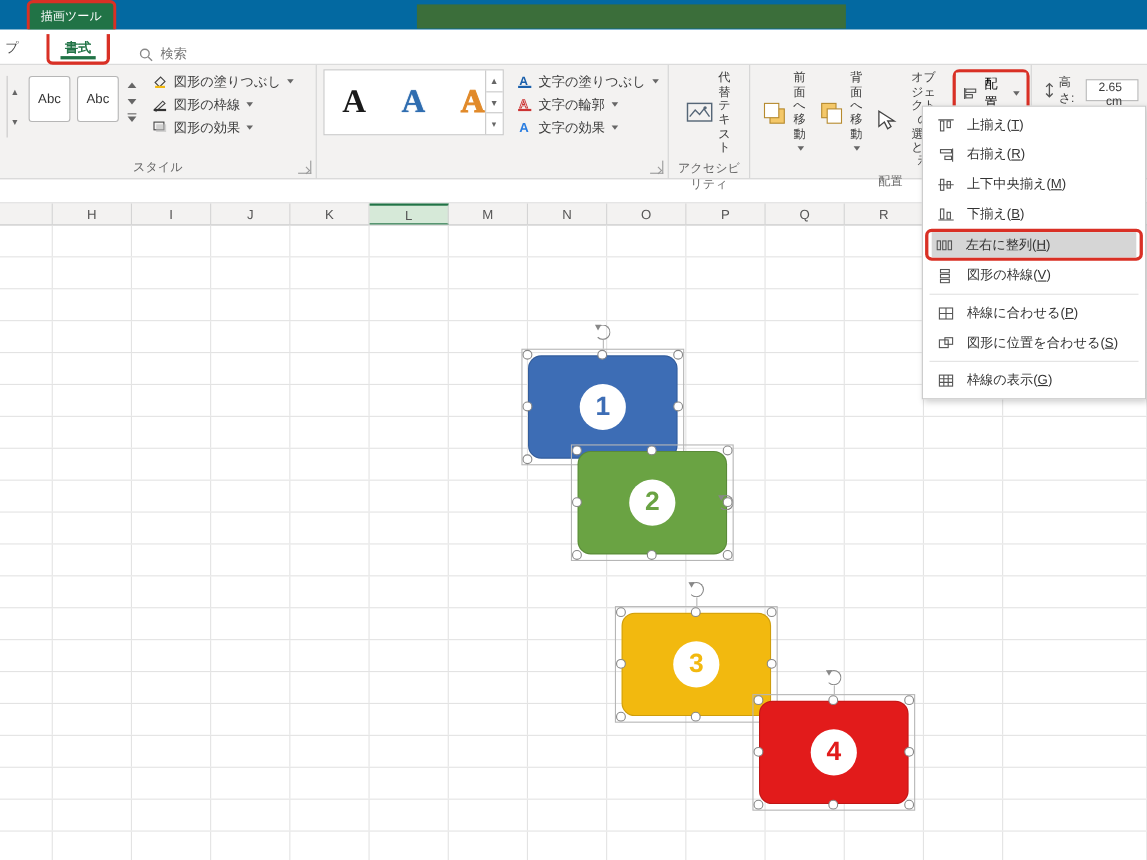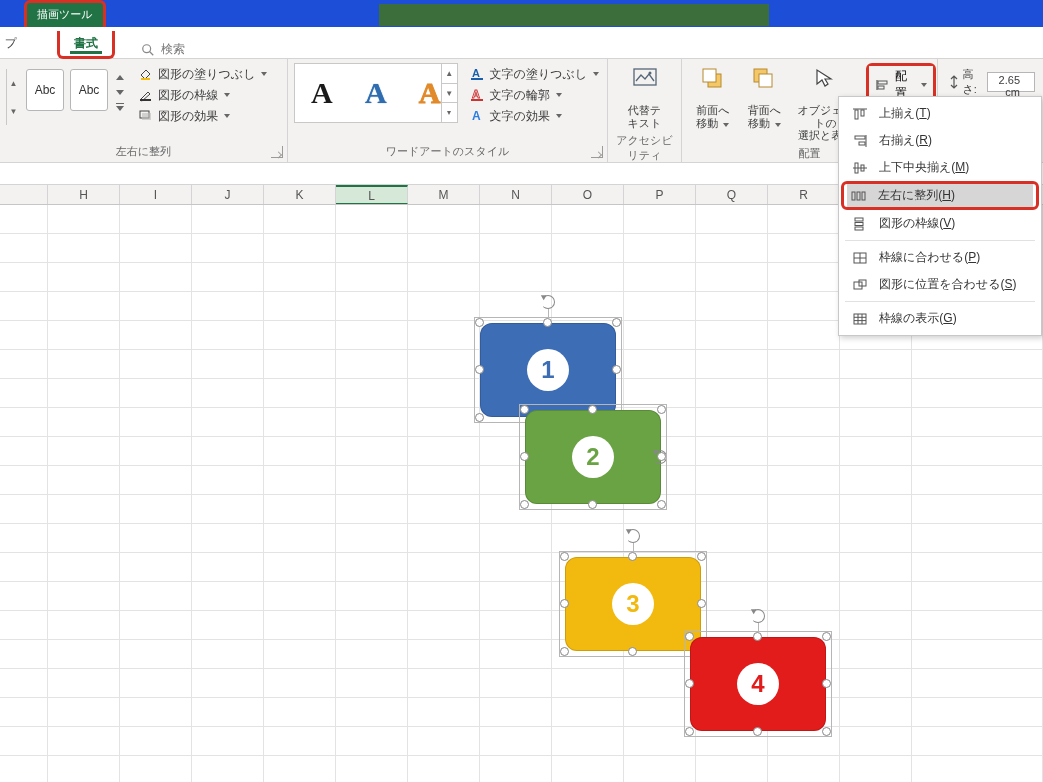--- a/index.html
+++ b/index.html
@@ -1,27 +1,27 @@
 <!DOCTYPE html>
 <html><head>
 <meta charset="utf-8">
 <style>
   * { box-sizing: border-box; margin: 0; padding: 0; }
   body { font-family: "Meiryo UI", "Yu Gothic UI", sans-serif; font-size: 12px; background: #fff; overflow: hidden; width: 1043px; height: 782px; position: relative; }
 
   
-  .title-bar { height: 27px; background: #1d4ed8; display: flex; align-items: stretch; }
+  .title-bar { height: 27px; background: #0369a1; display: flex; align-items: stretch; }
   .tool-tab { background: #217346; color: #fff; padding: 4px 10px; font-size: 11px; border: 3px solid #d93025; border-bottom: none; border-radius: 6px 6px 0 0; margin-left: 24px; }
   .title-spacer { flex: 1; display:flex; justify-content:center; align-items:center;}
   .title-center { width: 390px; height: 22px; background: #3b6e3a; margin-top:2px; }
 
   
   .tab-row { height: 32px; background: #fff; border-bottom: 1px solid #d4d4d4; display:flex; align-items:flex-end; padding-left:0; position:relative;}
   .tab-row .help { width:22px; text-align:center; color:#444; font-size:12px; padding:6px 4px;}
-  .tab-active { border:3px solid #d93025; border-top:none; border-radius:0 0 6px 6px; padding:4px 14px 4px 14px; color:#217346; font-weight:bold; background:#fff; margin-left:35px; position:relative; top:1px;}
+  .tab-active { border:3px solid #d93025; border-top:none; border-radius:0 0 6px 6px; padding:4px 14px 4px 14px; color:#217346; font-weight:bold; background:#fff; margin-left:20px; position:relative; top:1px;}
   .tab-active::after{content:""; position:absolute; left:10px; right:10px; bottom:2px; height:3px; background:#217346;}
   .search-wrap { display:flex; align-items:center; margin-left:26px; color:#777; gap:6px;}
   .search-icon { width:14px; height:14px; }
 
   
   .ribbon { height: 104px; background:#f3f2f1; border-bottom:1px solid #d4d4d4; display:flex; align-items:stretch; position:relative;}
   .group { border-right:1px solid #d4d4d4; padding:4px 6px 2px 6px; display:flex; flex-direction:column; justify-content:space-between; position:relative; }
   .group-label { text-align:center; color:#666; font-size:11px; padding:2px 0 1px 0; }
   .group-body { flex:1; display:flex; align-items:flex-start; gap:4px;}
   .dlg-launcher { position:absolute; right:4px; bottom:4px; width:12px; height:12px; border:1px solid #9a9a9a; border-top:none; border-left:none;}
@@ -35,21 +35,21 @@
 
   .wordart-gal { width:170px; height:60px; border:1px solid #c8c8c8; background:#fff; display:flex; align-items:center; justify-content:space-around; margin-right:4px; position:relative;}
   .wa { font-family: "Times New Roman", serif; font-size:30px; font-weight:bold; }
   .wa1 { color:#1a1a1a;}
   .wa2 { color:#2f6db0; text-shadow:0 0 1px #2f6db0;}
   .wa3 { color:#e18a2a; -webkit-text-stroke:1px #e18a2a; }
   .gal-scroll { position:absolute; right:0; top:0; bottom:0; width:16px; border-left:1px solid #c8c8c8; display:flex; flex-direction:column;}
   .gal-scroll div{flex:1; border-bottom:1px solid #c8c8c8; display:flex;align-items:center;justify-content:center; font-size:8px; color:#666;}
   .gal-scroll div:last-child{border-bottom:none;}
 
-  .big-btn { display:flex; flex-direction:column; align-items:center; gap:13px; padding:2px 4px; color:#3b3b3b; font-size:11px; width:52px;}
+  .big-btn { display:flex; flex-direction:row; align-items:center; gap:2px; padding:2px 4px; color:#3b3b3b; font-size:11px; width:52px;}
   .big-btn .ico { width:28px; height:26px; display:flex; align-items:center;justify-content:center;}
   .big-btn .lbl { text-align:center; line-height:1.15;}
 
   .arrange-row { display:flex; align-items:flex-start; gap:2px;}
   .arrange-col { display:flex; flex-direction:column; gap:1px; margin-left:4px;}
   .align-btn-wrap { border:3px solid #d93025; border-radius:6px; padding:0px 0px;}
   .align-btn { display:flex; align-items:center; gap:4px; padding:2px 6px; background:#f3f2f1;}
 
   .size-col { padding:4px 2px; display:flex; flex-direction:column; gap:2px; font-size:11px; color:#3b3b3b;}
   .size-row { display:flex; align-items:center; gap:3px;}
@@ -162,21 +162,21 @@
               <svg width="16" height="14" viewBox="0 0 16 14">
                 <rect x="2" y="2" width="9" height="7" fill="none" stroke="#444"></rect>
                 <rect x="4" y="4" width="9" height="7" fill="#bbb" opacity="0.6"></rect>
               </svg>
             </span>
           <span>図形の効果</span>
             <span class="dd"></span>
         </div>
       </div>
     </div>
-    <div class="group-label">左右に整列</div>
+    <div class="group-label">スタイル</div>
     <div class="dlg-launcher"></div>
   </div>
 
   <div class="group" style="width:320px">
     <div class="group-body">
       <div class="wordart-gal">
         <span class="wa wa1">A</span>
         <span class="wa wa2">A</span>
         <span class="wa wa3">A</span>
         <div class="gal-scroll">
@@ -210,21 +210,20 @@
           <span class="mi">
               <svg width="16" height="14">
                 <text x="2" y="11" font-size="12" font-weight="bold" fill="#2a7de1">A</text>
               </svg>
             </span>
           <span>文字の効果</span>
             <span class="dd"></span>
         </div>
       </div>
     </div>
-    <div class="group-label">ワードアートのスタイル</div>
     <div class="dlg-launcher"></div>
   </div>
 
   <div class="group" style="width:74px">
     <div class="group-body" style="justify-content:center;">
       <div class="big-btn">
         <span class="ico">
             <svg width="26" height="24" viewBox="0 0 26 24">
               <rect x="2" y="3" width="22" height="16" fill="none" stroke="#567" stroke-width="1.3"></rect>
               <path d="M4 15 L9 9 L13 13 L17 8 L22 15" fill="none" stroke="#567" stroke-width="1.3"></path>
@@ -322,20 +321,30 @@
     </div>
   <div class="menu-item">
       <span class="mi">
         <svg width="16" height="14">
           <line x1="1" y1="7" x2="15" y2="7" stroke="#555"></line>
           <rect x="3" y="2" width="3" height="10" fill="none" stroke="#555"></rect>
           <rect x="9" y="4" width="3" height="6" fill="none" stroke="#555"></rect>
         </svg>
       </span>
       <span><span>上下中央揃え(</span><u class="ak">M</u><span>)</span></span>
+    </div>
+  <div class="menu-item">
+      <span class="mi">
+        <svg width="16" height="14">
+          <line x1="1" y1="12" x2="15" y2="12" stroke="#555"></line>
+          <rect x="3" y="2" width="3" height="9" fill="none" stroke="#555"></rect>
+          <rect x="9" y="5" width="3" height="6" fill="none" stroke="#555"></rect>
+        </svg>
+      </span>
+      <span><span>下揃え(</span><u class="ak">B</u><span>)</span></span>
     </div>
   <div class="menu-item hl-wrap">
     <div class="inner">
       <span class="mi">
           <svg width="16" height="14">
             <rect x="1" y="3" width="3" height="8" fill="none" stroke="#555"></rect>
             <rect x="6" y="3" width="3" height="8" fill="none" stroke="#555"></rect>
             <rect x="11" y="3" width="3" height="8" fill="none" stroke="#555"></rect>
           </svg>
         </span>

